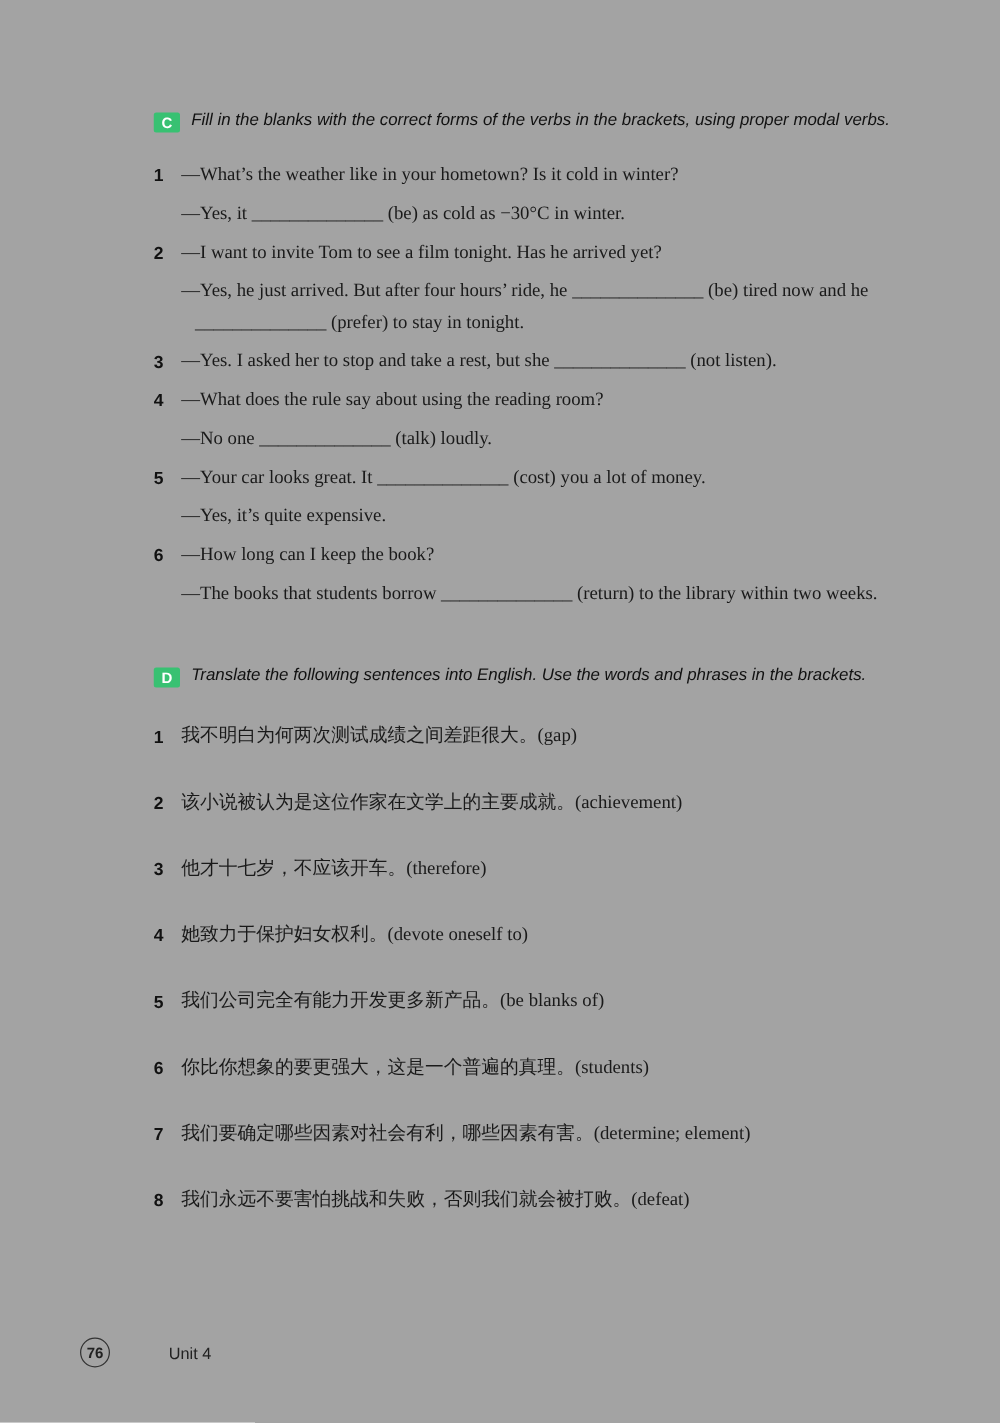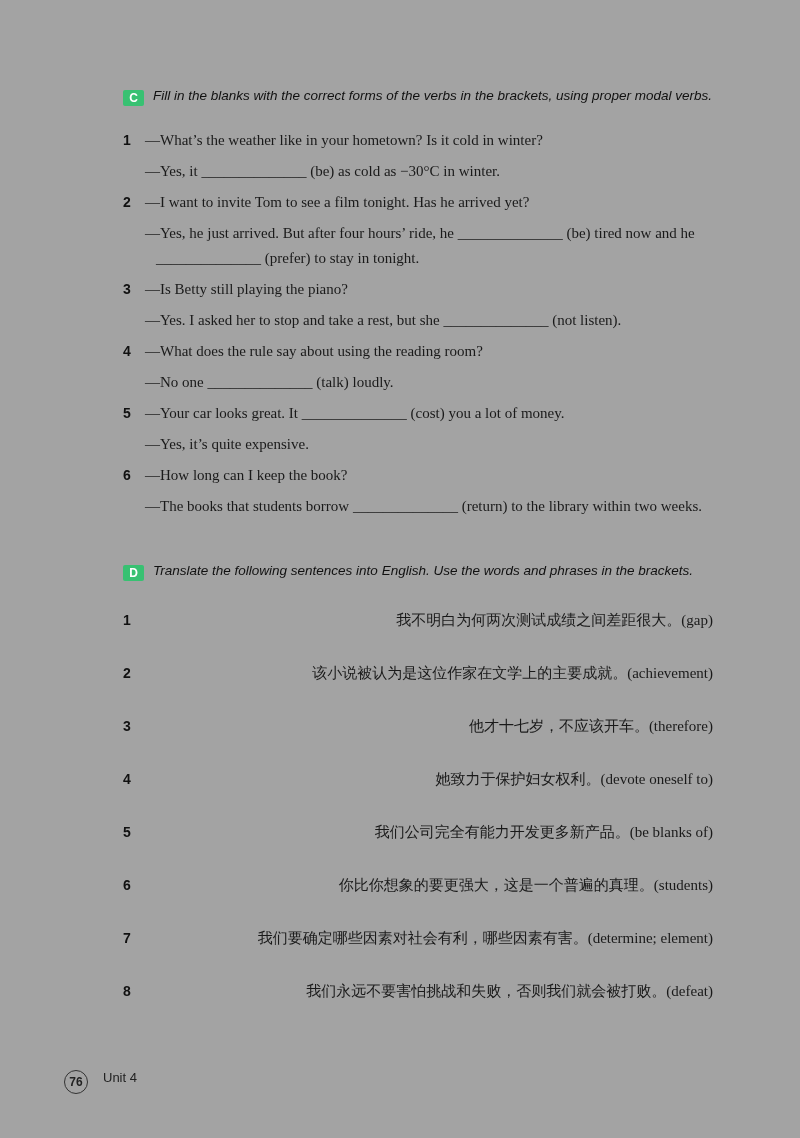--- a/index.html
+++ b/index.html
@@ -66,29 +66,29 @@
   .section-d { margin-top: 36px; }
   .section-d .instruction { margin-bottom: 26px; margin-top: 32px; }
   .d-item { margin-bottom: 27px; }
   .d-item .num { line-height: 26px; }
   .d-text {
     flex: 1;
     min-width: 0;
     font-size: 15px;
     line-height: 26px;
     margin: 0;
-    text-align: right;
   }
   .footer {
     position: absolute;
     left: 64px;
     top: 1070px;
     display: flex;
-    align-items: flex-start;
-    font-family: "Liberation Sans", sans-serif;
+    align-items: center;
+    font-family: "Liberation Sans", sans-serif;
+    gap: 32px;
   }
   .page-circle {
     display: inline-block;
     width: 22px;
     height: 22px;
     line-height: 22px;
     text-align: center;
     border: 1.2px solid #333333;
     border-radius: 50%;
     font-size: 12px;
@@ -122,21 +122,20 @@
         <span class="num">2</span>
         <div class="c-lines">
           <p class="dline">—I want to invite Tom to see a film tonight. Has he arrived yet?</p>
           <p class="dline">—Yes, he just arrived. But after four hours’ ride, he ______________ (be) tired now and he ______________ (prefer) to stay in tonight.</p>
         </div>
       </div>
 
       <div class="ex-item">
         <span class="num">3</span>
         <div class="c-lines">
-          <p class="dline">—Is Betty still playing the piano?</p>
           <p class="dline">—Yes. I asked her to stop and take a rest, but she ______________ (not listen).</p>
         </div>
       </div>
 
       <div class="ex-item">
         <span class="num">4</span>
         <div class="c-lines">
           <p class="dline">—What does the rule say about using the reading room?</p>
           <p class="dline">—No one ______________ (talk) loudly.</p>
         </div>

